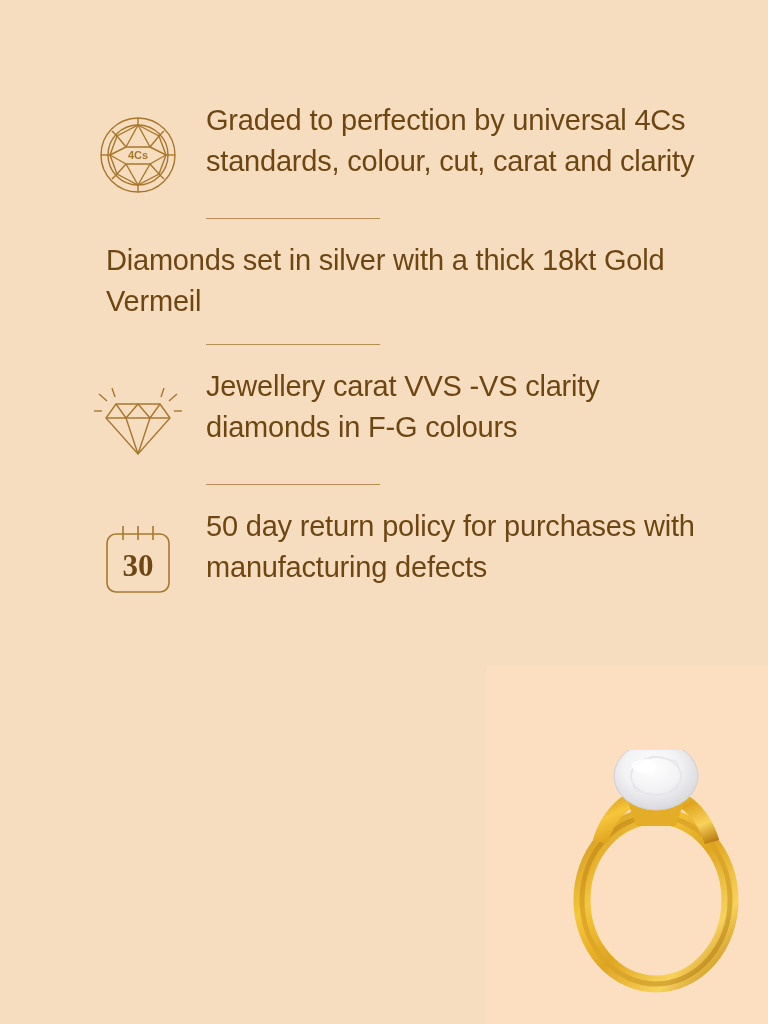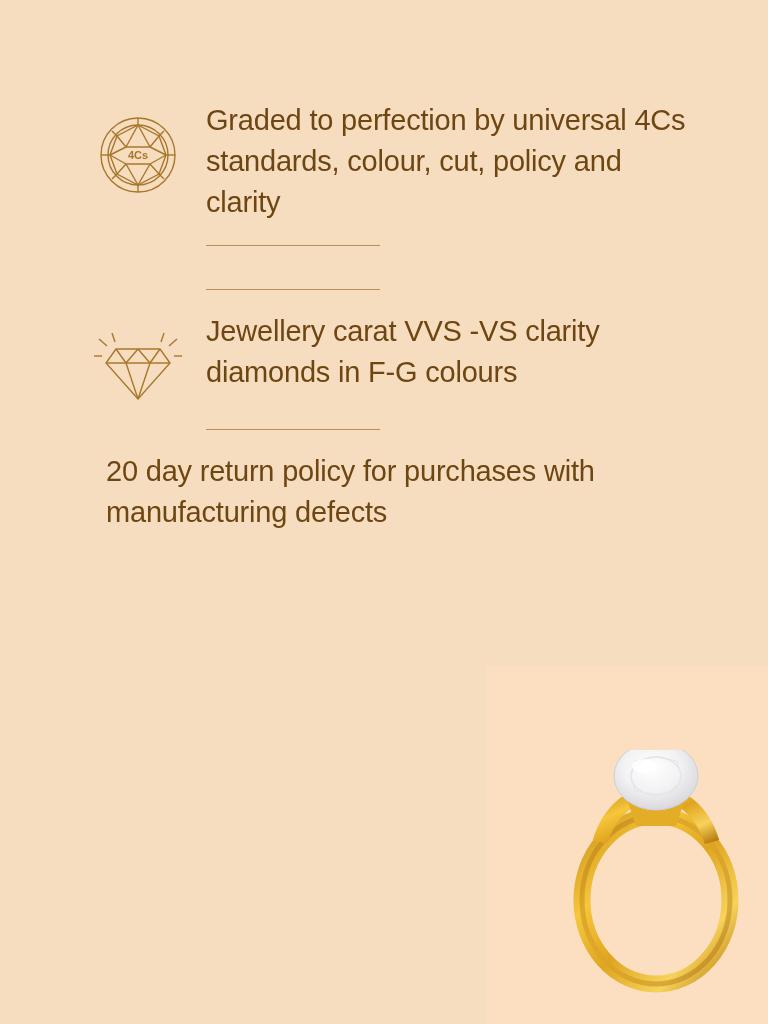--- a/index.html
+++ b/index.html
@@ -110,28 +110,29 @@
           <polyline points="20,60 29,50 53,50 62,60"></polyline>
           <polyline points="13,41 29,50"></polyline>
           <polyline points="69,41 53,50"></polyline>
           <line x1="41" y1="11" x2="29" y2="33"></line>
           <line x1="41" y1="11" x2="53" y2="33"></line>
           <line x1="41" y1="71" x2="29" y2="50"></line>
           <line x1="41" y1="71" x2="53" y2="50"></line>
           <text x="41" y="45" text-anchor="middle" font-family="'Liberation Sans', sans-serif" font-size="11" fill="#a8772c" stroke="none" font-weight="bold">4Cs</text>
         </svg>
       </div>
-      <div class="feat-text">Graded to perfection by universal 4Cs standards, colour, cut, policy and clarity</div>
+      <div class="feat-text">Graded to perfection by universal 4Cs standards, colour, cut, carat and clarity</div>
     </div>
 
     <div class="divider-wrap">
       <div class="divider"></div>
     </div>
 
     <div class="feature">
+      <div class="feat-text">Diamonds set in silver with a thick 18kt Gold Vermeil</div>
     </div>
 
     <div class="divider-wrap">
       <div class="divider"></div>
     </div>
 
     <div class="feature">
       <div class="feat-icon">
         <svg width="96" height="82" viewBox="0 0 96 82" fill="none" stroke="#a8772c" stroke-width="1.4">
           <polygon points="26,24 70,24 80,38 48,74 16,38"></polygon>
@@ -151,21 +152,30 @@
         </svg>
       </div>
       <div class="feat-text">Jewellery carat VVS -VS clarity diamonds in F-G colours</div>
     </div>
 
     <div class="divider-wrap">
       <div class="divider"></div>
     </div>
 
     <div class="feature">
-      <div class="feat-text">20 day return policy for purchases with manufacturing defects</div>
+      <div class="feat-icon">
+        <svg width="82" height="82" viewBox="0 0 82 82" fill="none" stroke="#a8772c" stroke-width="1.6">
+          <rect x="10" y="14" width="62" height="58" rx="9"></rect>
+          <line x1="26" y1="6" x2="26" y2="20"></line>
+          <line x1="41" y1="6" x2="41" y2="20"></line>
+          <line x1="56" y1="6" x2="56" y2="20"></line>
+          <text x="41" y="56" text-anchor="middle" font-family="'Liberation Serif', serif" font-size="31" fill="#6e4612" stroke="none" font-weight="bold">30</text>
+        </svg>
+      </div>
+      <div class="feat-text">50 day return policy for purchases with manufacturing defects</div>
     </div>
 
   </div>
 
   <div class="ring">
     <svg width="232" height="250" viewBox="0 0 232 250">
       <defs>
         <linearGradient id="goldBand" x1="0" y1="0" x2="1" y2="1">
           <stop offset="0%" stop-color="#c98f18"></stop>
           <stop offset="28%" stop-color="#f6c63b"></stop>

